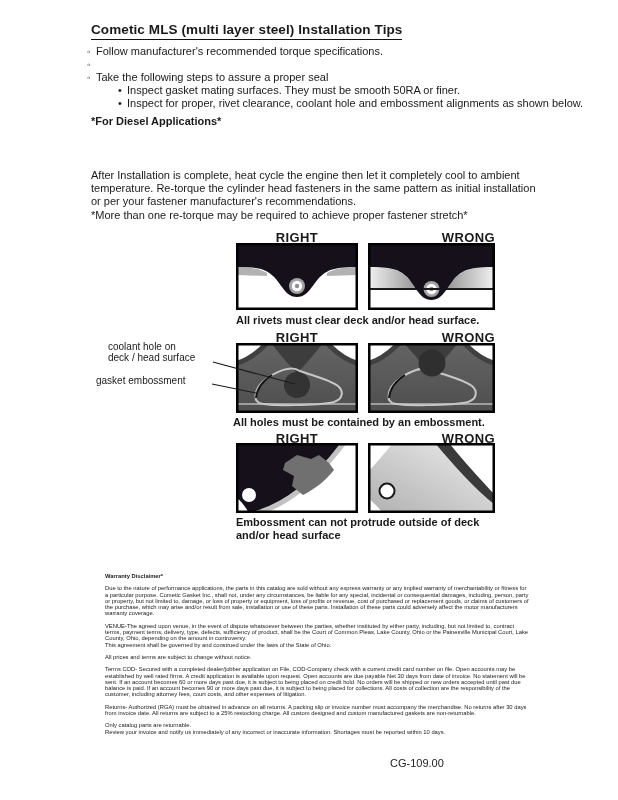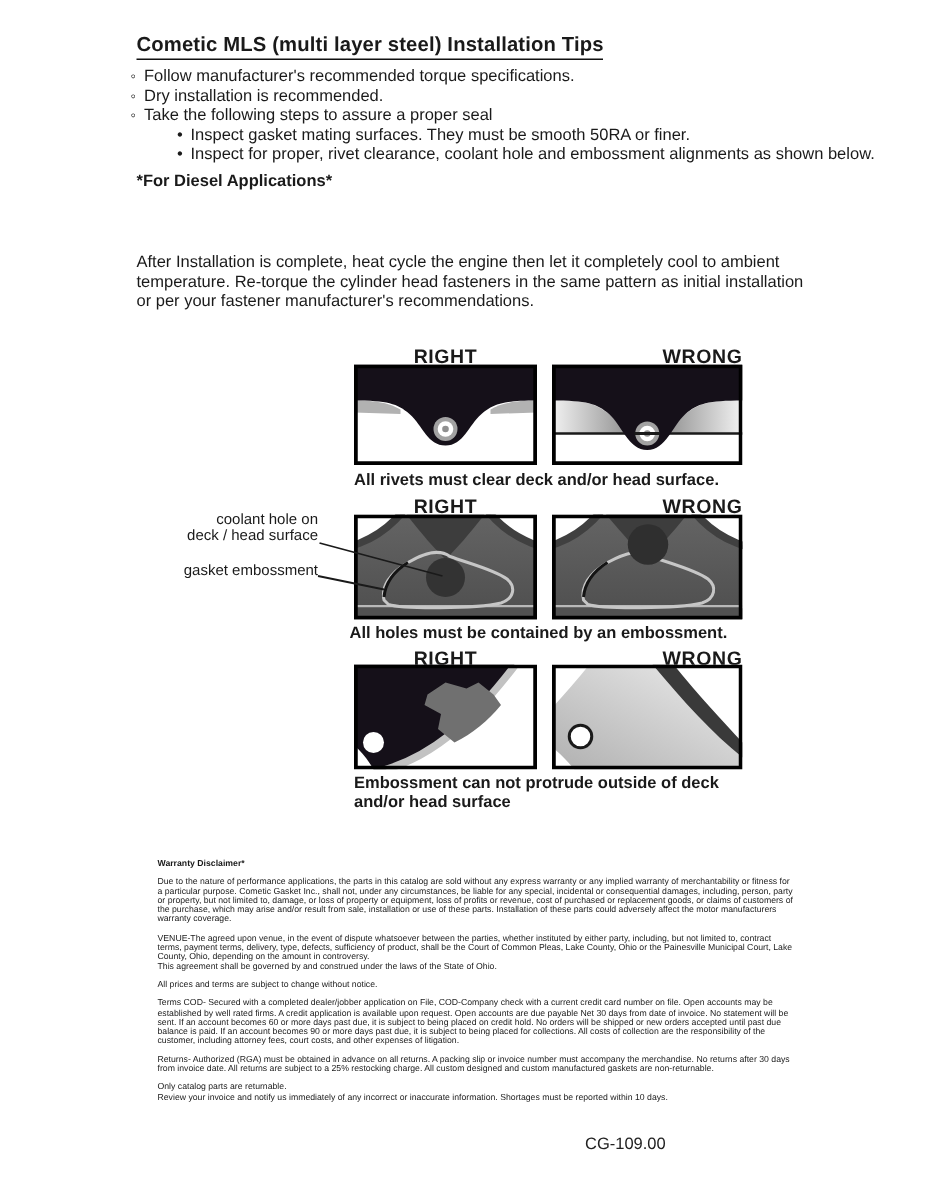--- a/index.html
+++ b/index.html
@@ -28,21 +28,21 @@
   .dbox.l{left:236px;width:122px;}
   .dbox.r{left:368px;width:127px;}
   .row1{top:243px;height:67px;}
   .row2{top:343px;height:70px;}
   .row3{top:443px;height:70px;}
   .caption{position:absolute;font-size:11px;font-weight:bold;line-height:13px;white-space:pre-line;}
   #cap1{left:236px;top:314px;}
   #cap2{left:233px;top:416px;text-align:center;}
   #cap3{left:236px;top:516px;}
 
-  .ann{position:absolute;font-size:10px;line-height:11px;text-align:right;white-space:pre-line;}
+  .ann{position:absolute;font-size:10px;line-height:11px;white-space:pre-line;}
   #ann-coolant{left:108px;top:341px;width:104px;}
   #ann-emboss{left:96px;top:375px;width:116px;}
   #leader-svg{position:absolute;left:100px;top:330px;width:200px;height:90px;pointer-events:none;z-index:5;}
 
   .legal{position:absolute;left:105px;top:573px;width:424px;font-size:5.8px;line-height:6.3px;}
   .legal p{margin:0 0 6px 0;white-space:pre-line;}
   .legal .lh{font-weight:bold;}
 
   .page-code{position:absolute;left:390px;top:757px;font-size:11px;color:#222;}
 </style>
@@ -53,40 +53,40 @@
 
   <div class="page-title">Cometic MLS (multi layer steel) Installation Tips</div>
 
   <div class="tips">
     <div class="tip">
       <span class="mk">◦</span>
       <span class="tx">Follow manufacturer's recommended torque specifications.</span>
     </div>
     <div class="tip">
       <span class="mk">◦</span>
-      <span class="tx">Dry installation is recommended.</span>
     </div>
     <div class="tip">
       <span class="mk">◦</span>
       <span class="tx">Take the following steps to assure a proper seal</span>
     </div>
     <div class="tip sub">
       <span class="mk">•</span>
       <span class="tx">Inspect gasket mating surfaces.  They must be smooth 50RA or finer.</span>
     </div>
     <div class="tip sub">
       <span class="mk">•</span>
       <span class="tx">Inspect for proper, rivet clearance, coolant hole and embossment alignments as shown below.</span>
     </div>
   </div>
 
   <div class="diesel-heading">*For Diesel Applications*</div>
   <div class="para" id="diesel-p2">After Installation is complete, heat cycle the engine then let it completely cool to ambient
 temperature. Re-torque the cylinder head fasteners in the same pattern as initial installation
 or per your fastener manufacturer's recommendations.</div>
+  <div class="para" id="diesel-p3">*More than one re-torque may be required to achieve proper fastener stretch*</div>
 
   <div class="dlabel l" style="top:230px">RIGHT</div>
   <div class="dlabel r" style="top:230px">WRONG</div>
 
   <svg class="dbox l row1" viewBox="0 0 122 67">
     <rect x="0" y="0" width="122" height="67" fill="#ffffff"></rect>
     <path d="M0,24 C16,24 24,26 31,30 L31,33 L0,32 Z" fill="#b2b2b2"></path>
     <path d="M122,24 C106,24 98,26 91,30 L91,33 L122,32 Z" fill="#b2b2b2"></path>
     <path d="M0,0 H122 V24 C100,24 93,26 85,33 C76,41 73,54 61,54 C49,54 46,41 37,33 C29,26 22,24 0,24 Z" fill="#151019"></path>
     <g>

